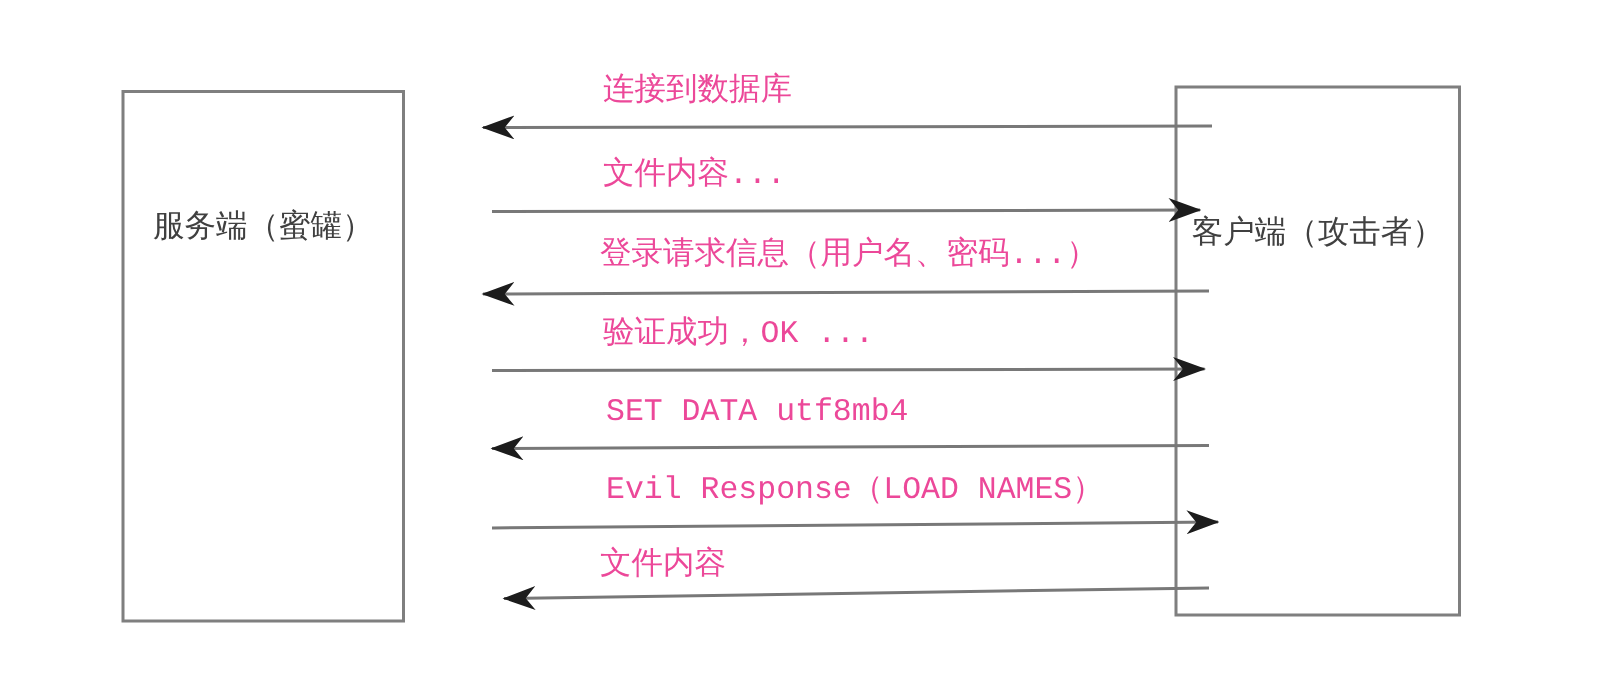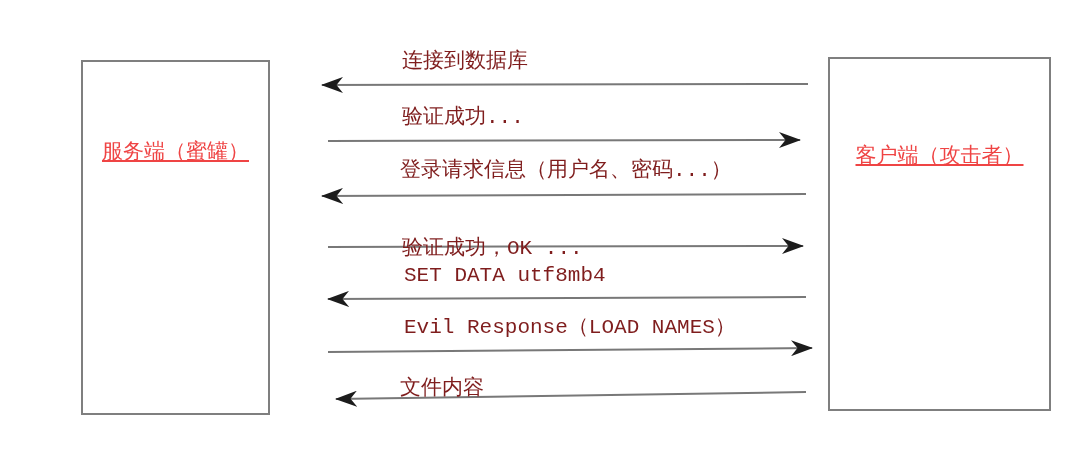--- a/index.html
+++ b/index.html
@@ -21,50 +21,49 @@
     background: #ffffff;
     box-sizing: border-box;
   }
   .node-box.server {
     left: 81px;
     top: 60px;
     width: 189px;
     height: 355px;
   }
   .node-box.client {
-    left: 828px;
+    left: 783px;
     top: 57px;
-    width: 223px;
+    width: 191px;
     height: 354px;
   }
   .node-label {
     position: absolute;
     left: 0;
     width: 100%;
     text-align: center;
     font-size: 21px;
     line-height: 1;
-    color: #ef4444;
+    color: #404040;
     white-space: nowrap;
-    text-decoration: underline;
   }
   .node-box.server .node-label { top: 80px; }
   .node-box.client .node-label { top: 87px; }
   svg.arrow-layer {
     position: absolute;
     left: 0;
     top: 0;
     width: 1080px;
     height: 449px;
   }
   .msg-label {
     position: absolute;
     font-size: 21px;
     line-height: 1;
-    color: #7f1d1d;
+    color: #ec4899;
     white-space: nowrap;
   }
 </style>
 </head>
 <body>
 
 <div class="canvas">
 
   <div class="node-box server">
     <div class="node-label">服务端（蜜罐）</div>
@@ -86,21 +85,21 @@
         <line x1="806" y1="194" x2="322" y2="196" stroke="#787878" stroke-width="2" marker-end="url(#stealth-head)"></line>
         <line x1="328" y1="247" x2="803" y2="246" stroke="#787878" stroke-width="2" marker-end="url(#stealth-head)"></line>
         <line x1="806" y1="297" x2="328" y2="299" stroke="#787878" stroke-width="2" marker-end="url(#stealth-head)"></line>
         <line x1="328" y1="352" x2="812" y2="348" stroke="#787878" stroke-width="2" marker-end="url(#stealth-head)"></line>
         <line x1="806" y1="392" x2="336" y2="399" stroke="#787878" stroke-width="2" marker-end="url(#stealth-head)"></line>
       </g>
   </svg>
 
   <div id="msg-labels">
       <div class="msg-label" style="left: 402px; top: 51px;">连接到数据库</div>
-      <div class="msg-label" style="left: 402px; top: 107px;">验证成功...</div>
+      <div class="msg-label" style="left: 402px; top: 107px;">文件内容...</div>
       <div class="msg-label" style="left: 400px; top: 160px;">登录请求信息（用户名、密码...）</div>
-      <div class="msg-label" style="left: 402px; top: 213px; margin-top: 25px;">验证成功，OK ...</div>
+      <div class="msg-label" style="left: 402px; top: 213px;">验证成功，OK ...</div>
       <div class="msg-label" style="left: 404px; top: 265px;">SET DATA utf8mb4</div>
       <div class="msg-label" style="left: 404px; top: 317px;">Evil Response（LOAD NAMES）</div>
-      <div class="msg-label" style="left: 400px; top: 378px; text-align: center;">文件内容</div>
+      <div class="msg-label" style="left: 400px; top: 367px; text-align: center;">文件内容</div>
     </div>
 
 </div>
 
 </body></html>

